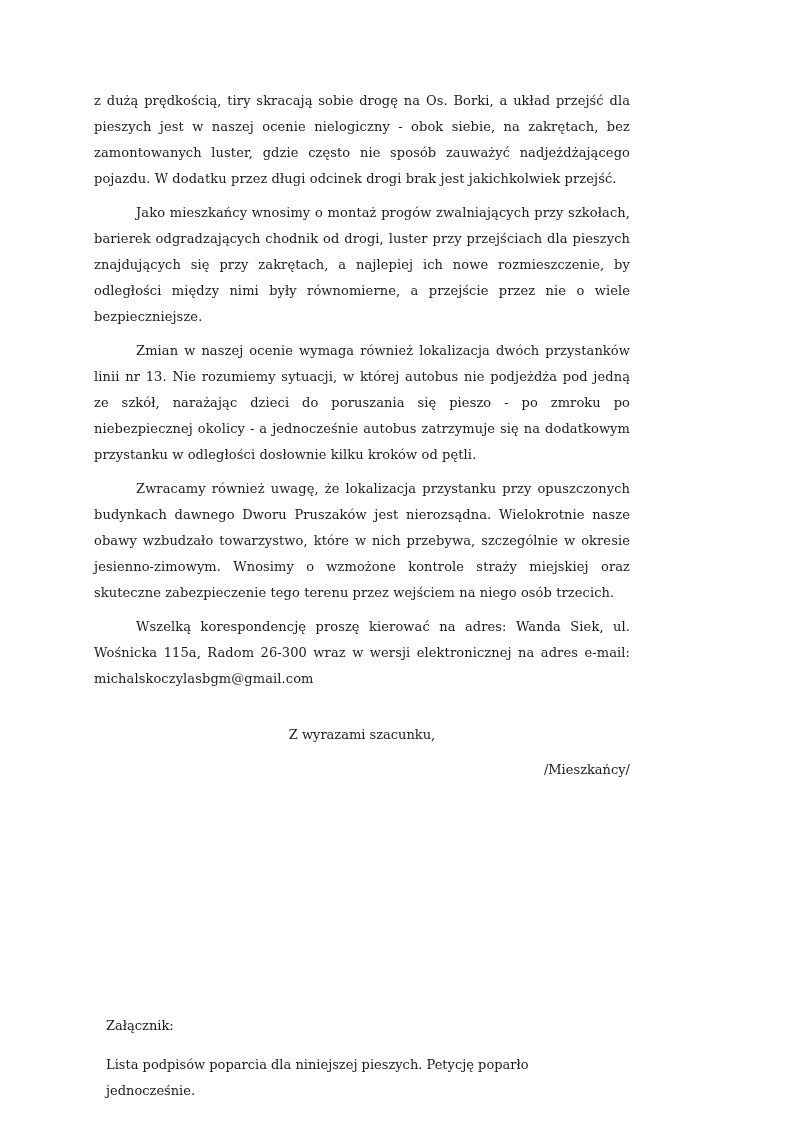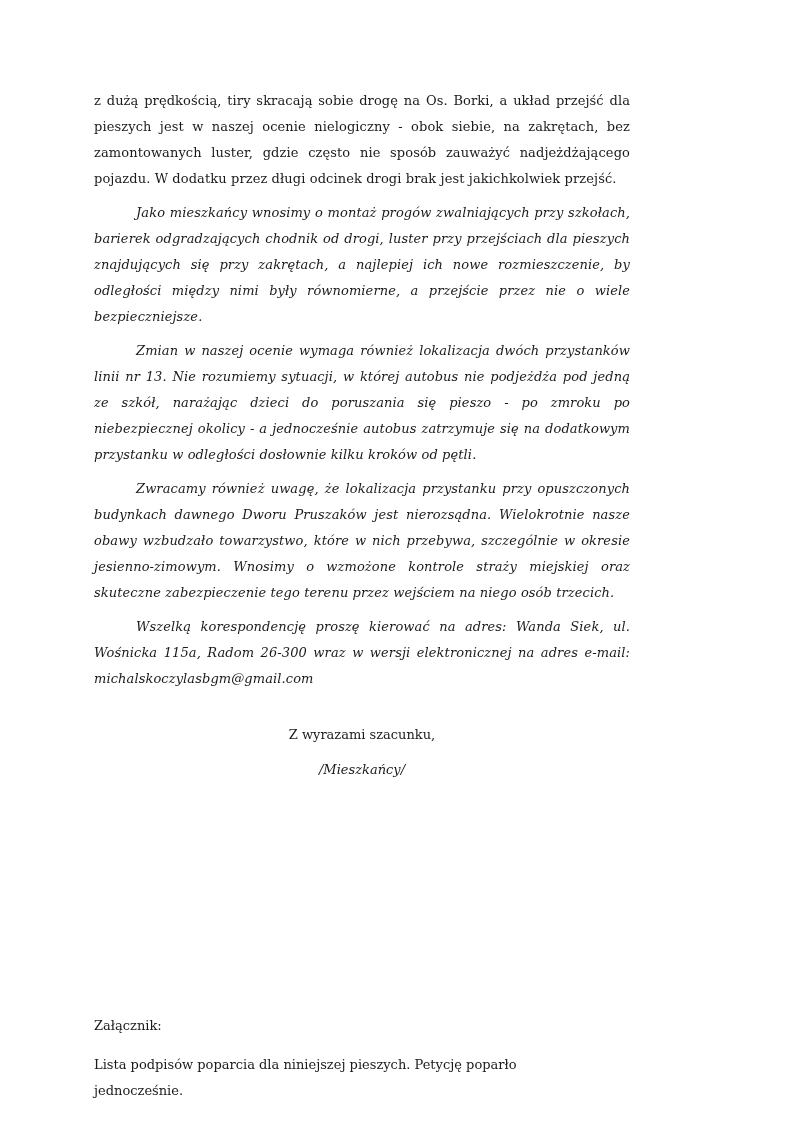--- a/index.html
+++ b/index.html
@@ -20,40 +20,39 @@
   }
   .para {
     margin: 0 0 8px 0;
     font-size: 13px;
     line-height: 26px;
     text-align: justify;
     letter-spacing: 0.1px;
   }
   .para.indent {
     text-indent: 42px;
-    font-style: italic;
   }
   .closing {
     margin-top: 30px;
   }
   .salutation {
     margin: 0;
     font-size: 13px;
     line-height: 26px;
     text-align: center;
   }
   .signature {
     margin: 9px 0 8px 0;
     font-size: 13px;
     line-height: 26px;
-    text-align: center;
-    font-style: italic;
+    text-align: right;
   }
   .attachment {
     margin-top: 230px;
+    margin-left: 12px;
   }
   .attachment-label {
     margin: 0 0 13px 0;
     font-size: 13px;
     line-height: 26px;
   }
   .attachment-line {
     margin: 0;
     font-size: 13px;
     line-height: 26px;

